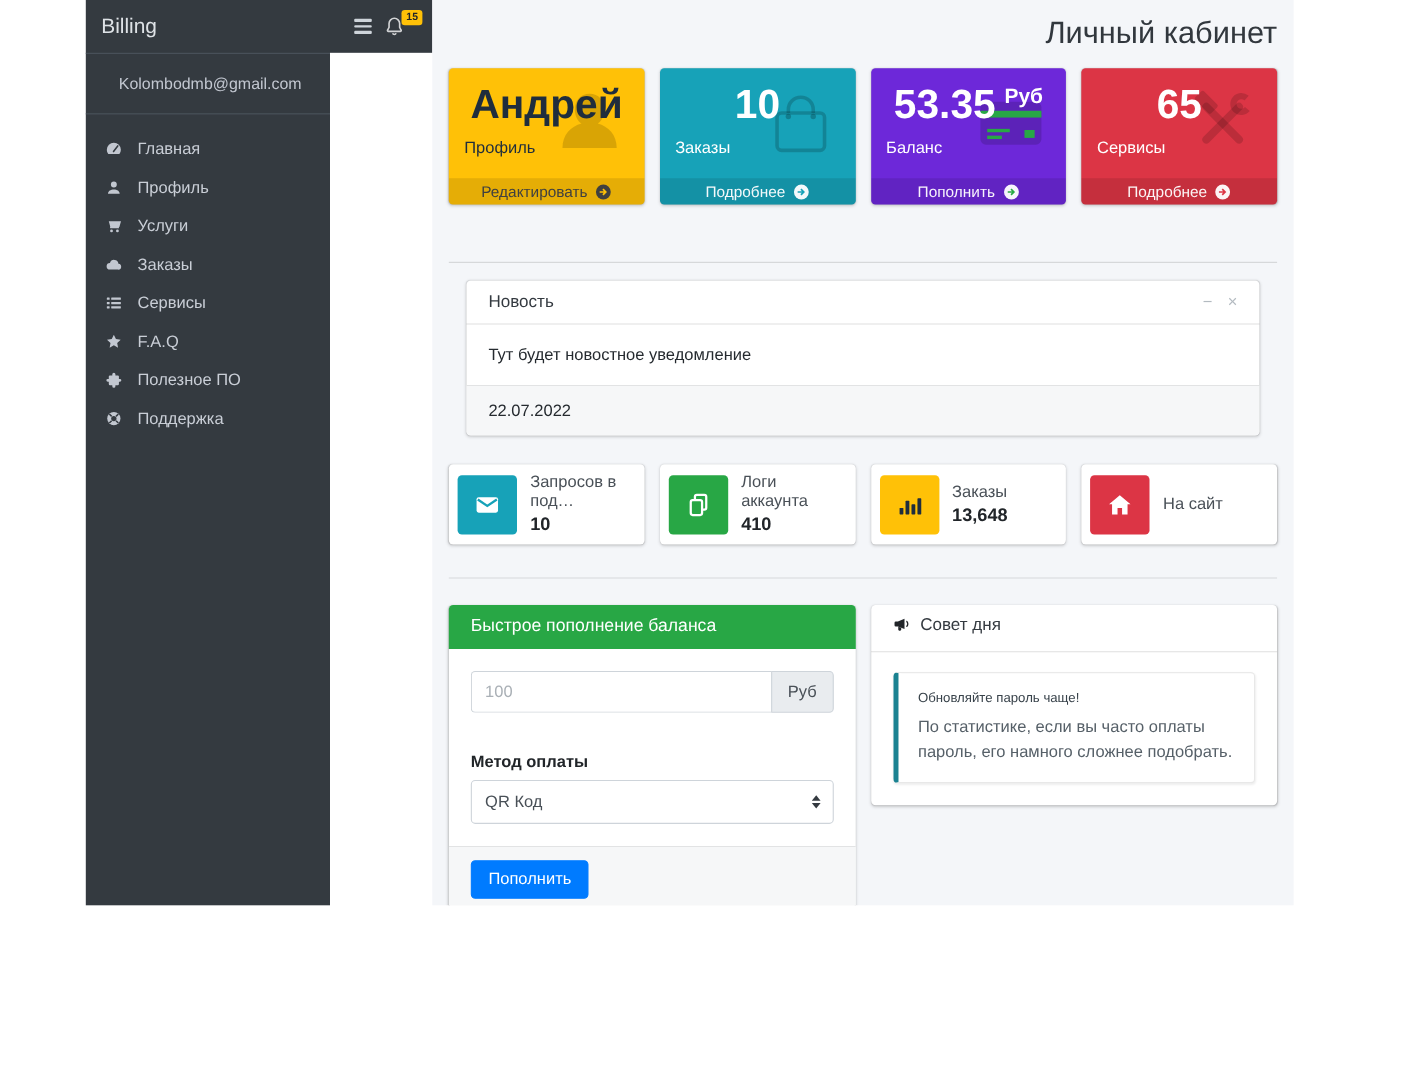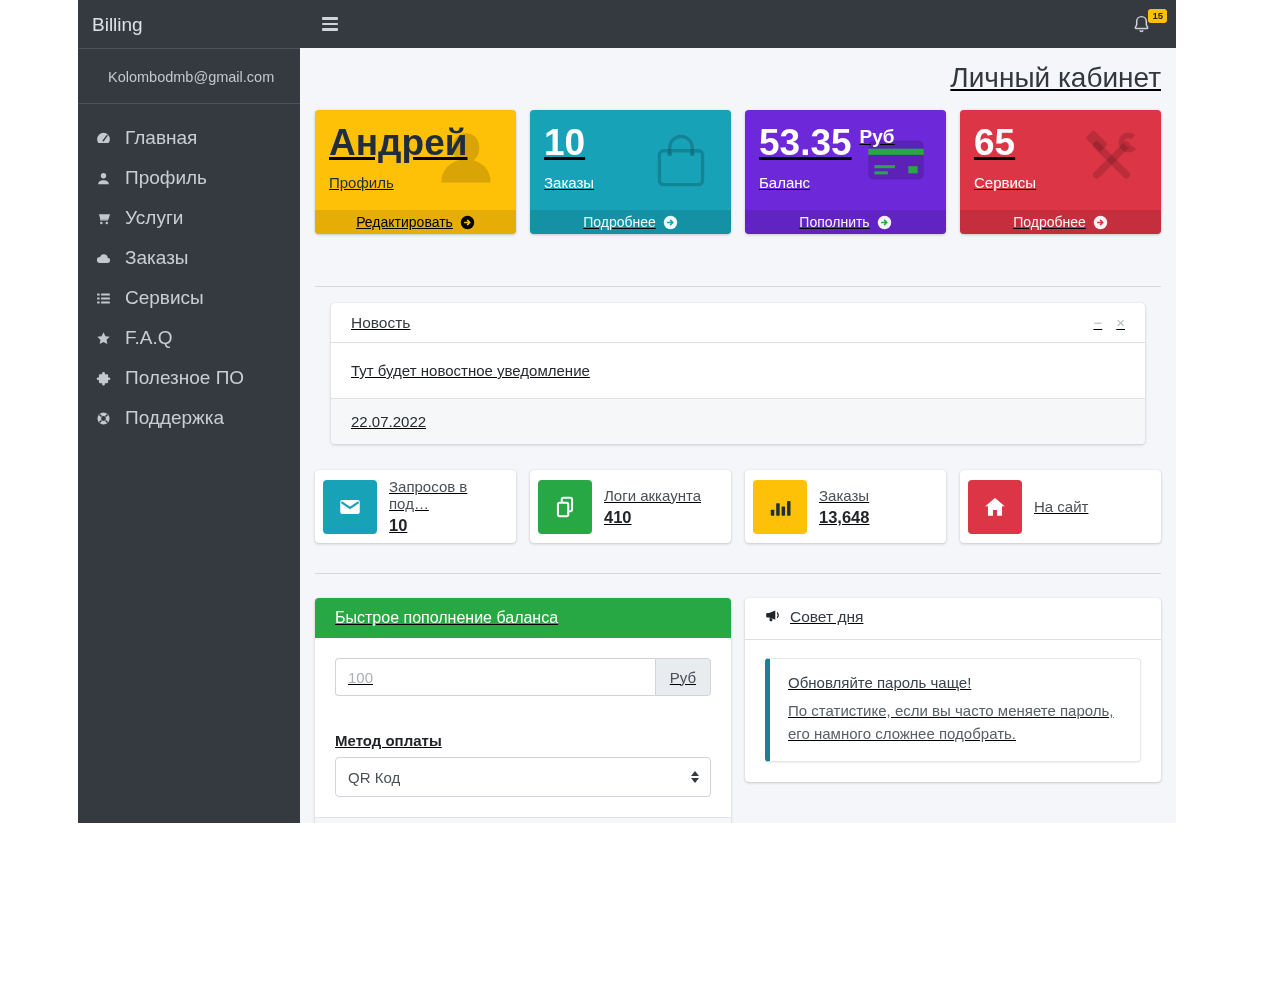--- a/index.html
+++ b/index.html
@@ -8,26 +8,26 @@
   .app { position:relative; margin-left:78px; width:1098px; height:823px; display:flex; }
 
   
   .sidebar { width:222px; background:#343a40; flex:none; display:flex; flex-direction:column; }
   .brand { height:49px; line-height:49px; padding-left:14px; font-size:19px; color:#dee2e6;
            border-bottom:1px solid #4b545c; cursor:pointer; }
   .user-panel { padding:20px 10px 18px 30px; font-size:14.5px; color:#c2c7d0;
                 border-bottom:1px solid #4b545c; cursor:pointer; }
   .nav { padding:14px 8px; display:flex; flex-direction:column; }
   .nav-item { display:flex; align-items:center; gap:11px; padding:9px 6px; border-radius:4px;
-              color:#c9ced6; font-size:19px; cursor:pointer; }
+              color:#c9ced6; font-size:15px; cursor:pointer; }
   .nicon { width:22px; display:flex; justify-content:center; color:#c2c7d0; flex:none; }
   .nicon svg { width:17px; height:17px; }
 
   
-  .main { flex:1; display:flex; flex-direction:column;text-decoration:underline; }
+  .main { flex:1; display:flex; flex-direction:row; }
   .navbar { height:48px; background:#343a40; flex:none; display:flex; align-items:center;
             justify-content:space-between; padding:0 18px; }
   .burger { display:inline-flex; flex-direction:column; gap:3px; cursor:pointer; padding:4px; }
   .burger i { width:16px; height:2.6px; background:#ced4da; border-radius:1px; }
   .bell-wrap { position:relative; cursor:pointer; color:rgba(255,255,255,.78); padding:2px 6px; }
   .bell-wrap svg { width:21px; height:21px; display:block; }
   .badge { position:absolute; top:-3px; right:-9px; background:#ffc107; color:#212529;
            font-size:9.5px; font-weight:bold; padding:1px 4px; border-radius:3px; line-height:1.3; }
 
   
@@ -35,30 +35,30 @@
   h1.page-title { font-size:28px; font-weight:500; color:#32383e; margin:6px 0 16px;text-align:right; }
   .row { display:flex; gap:14px; }
   hr.sep { border:0; border-top:1px solid rgba(0,0,0,.12); }
   .sep1 { margin:52px 0 16px; }
   .sep2 { margin:30px 0 14px; }
 
   
   .sbox { flex:1; position:relative; border-radius:4px; color:#fff; overflow:hidden;
           box-shadow:0 0 1px rgba(0,0,0,.12), 0 1px 3px rgba(0,0,0,.18); }
   .sbox-inner { padding:12px 14px; min-height:100px; position:relative; z-index:1; }
-  .sbox-value { font-size:37px; font-weight:bold; line-height:1.15; display:flex; align-items:flex-start; }
+  .sbox-value { font-size:37px; font-weight:bold; line-height:1.15; display:flex; align-items:flex-start;justify-content:center; }
   .sbox-suffix { font-size:19px; font-weight:bold; margin:4px 0 0 8px; }
   .sbox-label { font-size:15px; margin-top:9px; }
   .sbox-icon { position:absolute; top:13px; right:13px; z-index:0; }
   .sbox-icon svg { width:74px; height:74px; display:block; }
   .sbox-footer { display:flex; align-items:center; justify-content:center; gap:7px;
                  background:rgba(0,0,0,.1); padding:4px 0; font-size:14px; color:rgba(255,255,255,.95);
                  cursor:pointer; position:relative; z-index:1; text-decoration:none; }
   .sbox--yellow { background:#ffc107; color:#1f2d3d; }
-  .sbox--yellow .sbox-footer { color:#000000; }
+  .sbox--yellow .sbox-footer { color:#404040; }
   .sbox--teal   { background:#17a2b8; }
   .sbox--green  { background:#6d28d9; }
   .sbox--red    { background:#dc3545; }
   .arrow-ico svg { width:15px; height:15px; display:block; }
 
   
   .card { background:#fff; border-radius:4px;
           box-shadow:0 0 1px rgba(0,0,0,.12), 0 1px 3px rgba(0,0,0,.18);margin-top:10px; }
   .card-header { display:flex; align-items:center; justify-content:space-between;
                  padding:10px 20px; border-bottom:1px solid rgba(0,0,0,.125);
@@ -111,21 +111,21 @@
   .topup-footer { background:#f6f7f8; border-top:1px solid rgba(0,0,0,.08); padding:12px 20px;
                   border-radius:0 0 4px 4px; }
   .btn-primary { background:#007bff; color:#fff; border:1px solid #007bff; border-radius:4px;
                  font-size:15px; padding:8px 15px; cursor:pointer;
                  font-family:"Liberation Sans","DejaVu Sans",sans-serif; }
   .tip-header-left { display:flex; align-items:flex-start; gap:8px; }
   .tip-header-left svg { width:17px; height:17px; }
   .tip-body { padding:18px 20px 20px; }
   .callout { background:#fff; border:1px solid rgba(0,0,0,.09); border-left:5px solid #1b8291;
              border-radius:4px; padding:15px 18px; box-shadow:0 1px 2px rgba(0,0,0,.07); }
-  .callout h3 { font-size:15px; font-weight:500; color:#38424a; margin-bottom:8px; }
+  .callout h3 { font-size:12px; font-weight:500; color:#38424a; margin-bottom:8px; }
   .callout p { font-size:15px; color:#566068; line-height:1.55; }
 </style>
 </head>
 <body>
 
 <div class="app">
 
   <aside class="sidebar">
     <div class="brand">Billing</div>
     <div class="user-panel">Kolombodmb@gmail.com</div>
@@ -454,21 +454,21 @@
                     <path fill="#212529" d="M6.5 13.8v3.6c0 .8.6 1.4 1.4 1.4h1c.8 0 1.4-.6 1.4-1.4v-2.2l-3.8-1.4z"></path>
                     <path d="M17.5 6.8a5.4 5.4 0 0 1 0 6.6" stroke="#212529" stroke-width="1.6" fill="none" stroke-linecap="round"></path>
                   </svg>
               </span>
               <span>Совет дня</span>
             </span>
           </div>
           <div class="tip-body">
             <div class="callout">
               <h3>Обновляйте пароль чаще!</h3>
-              <p>По статистике, если вы часто меняете пароль, его намного сложнее подобрать.</p>
+              <p>По статистике, если вы часто оплаты пароль, его намного сложнее подобрать.</p>
             </div>
           </div>
         </section>
       </div>
 
     </main>
   </div>
 </div>
 
 </body></html>

